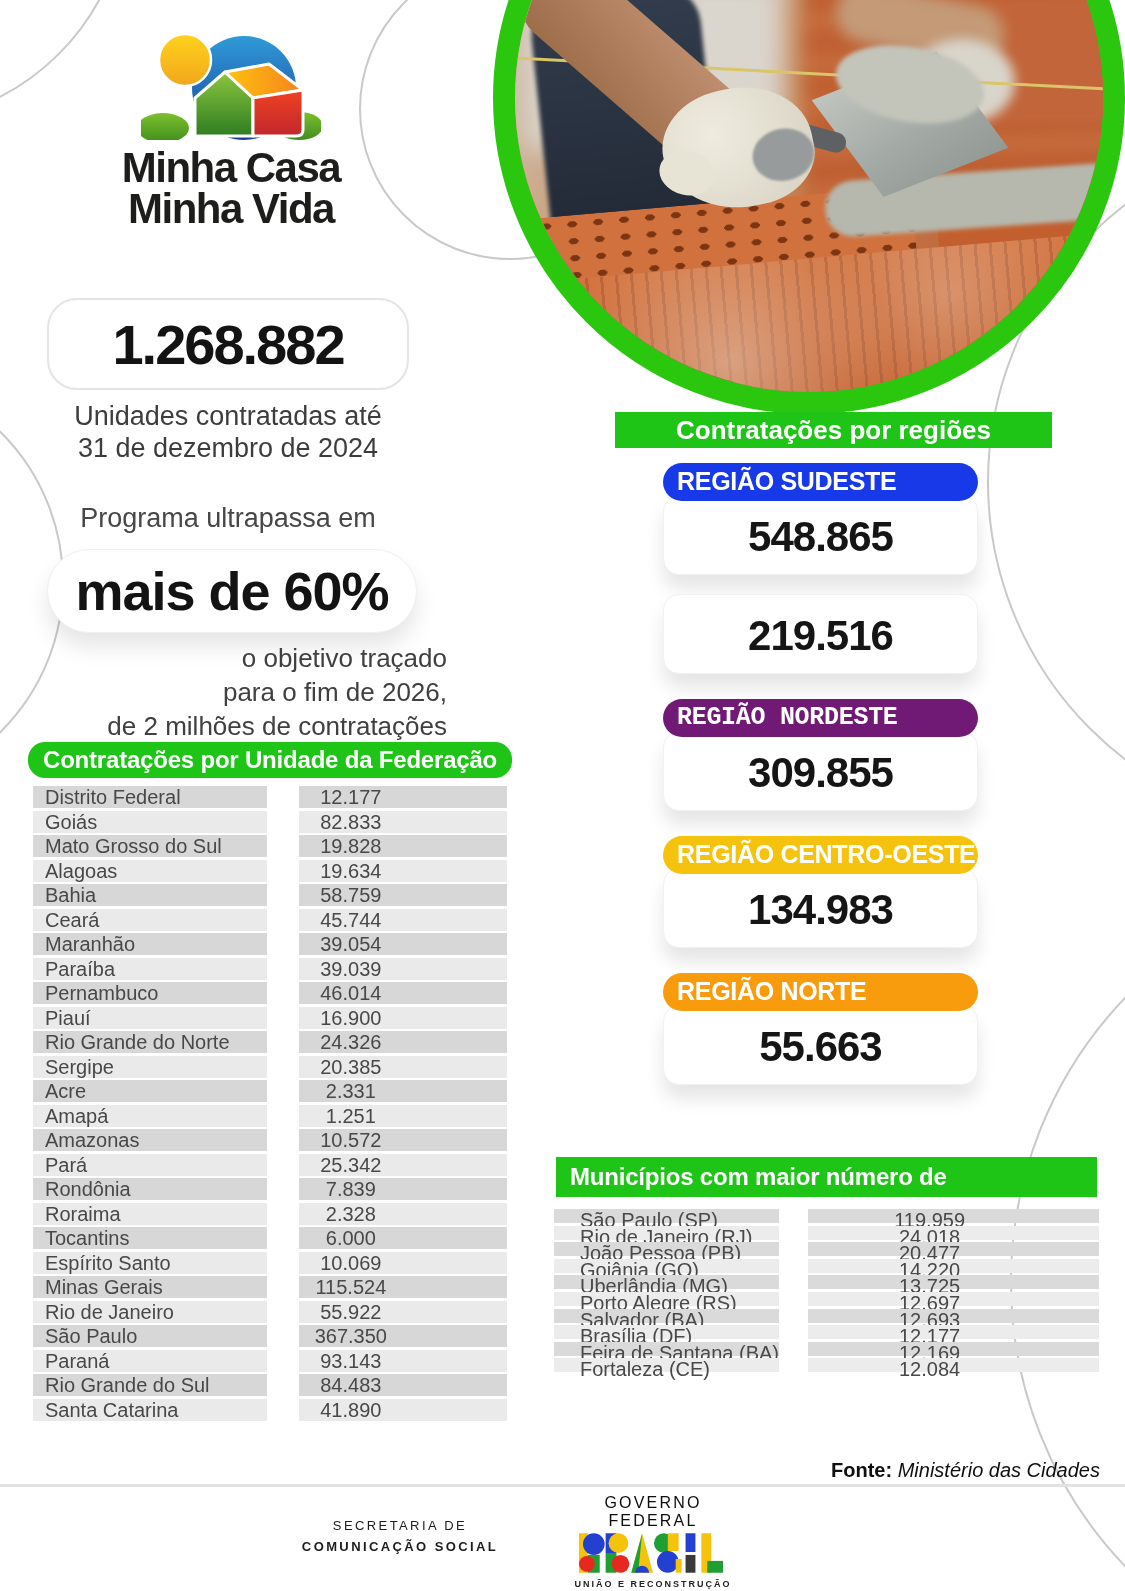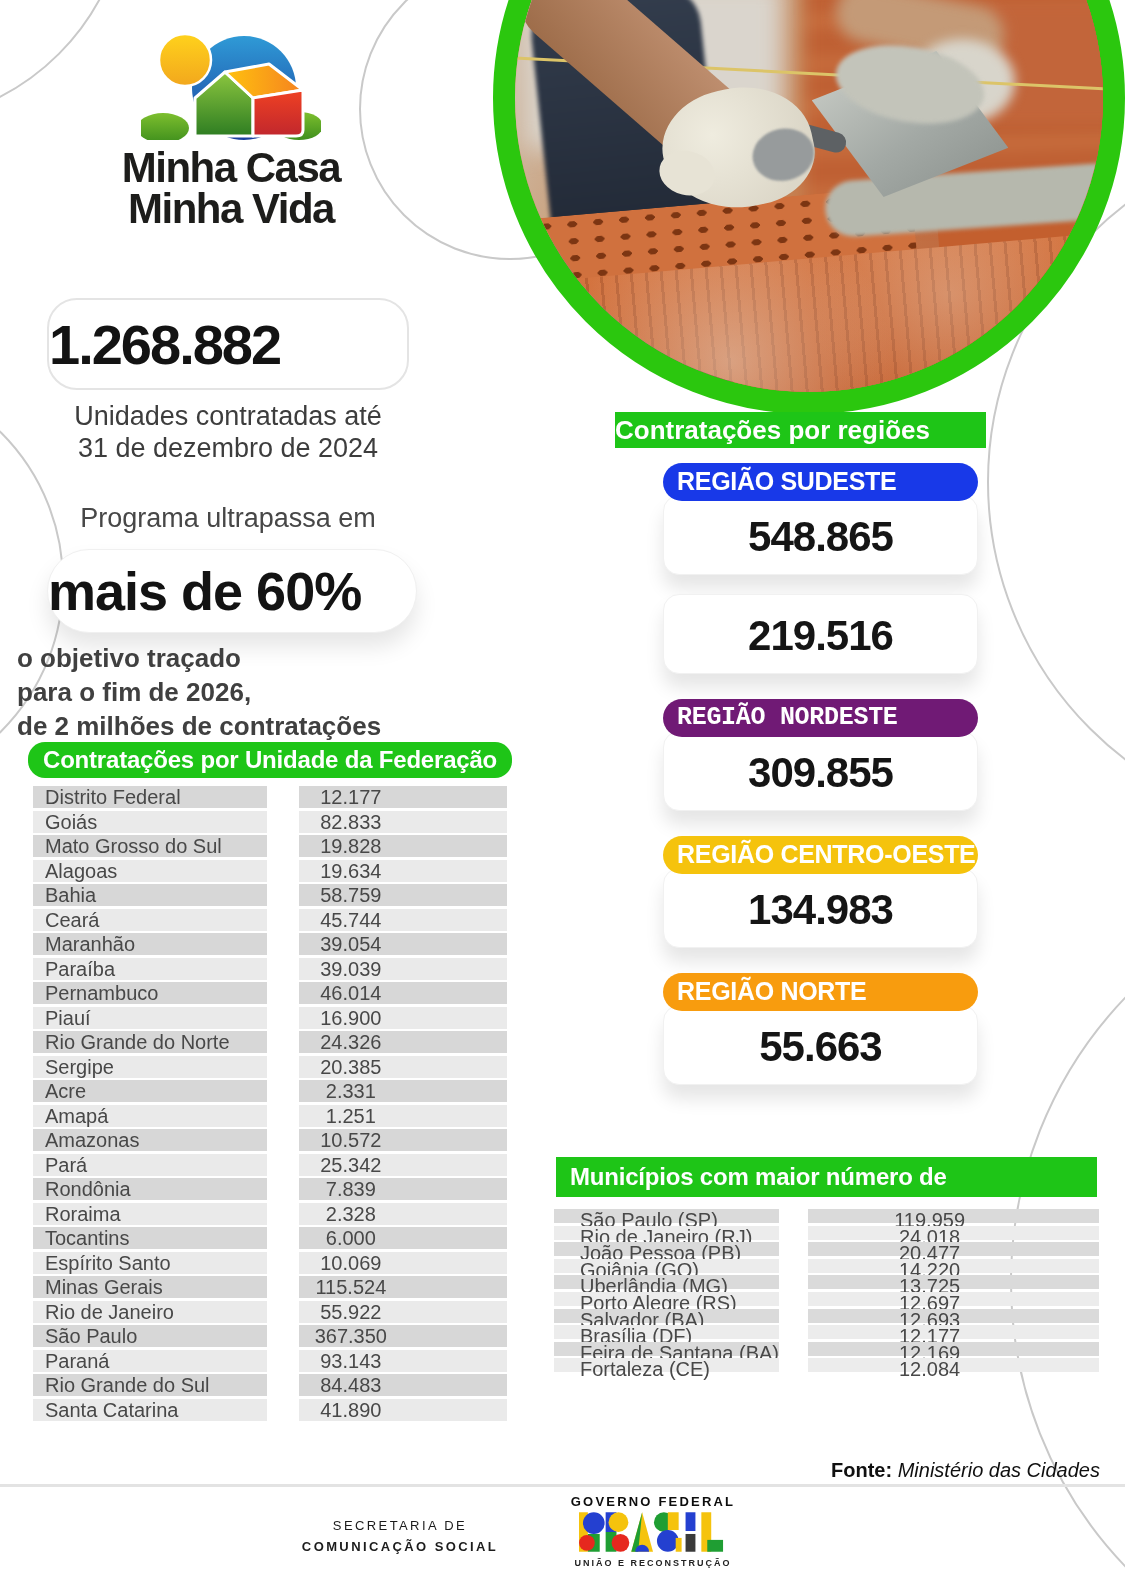--- a/index.html
+++ b/index.html
@@ -57,42 +57,42 @@
     filter:blur(2px);transform:rotate(10deg);}
   .ph-handle{left:262px;top:322px;width:70px;height:20px;background:#5d6164;border-radius:10px;transform:rotate(15deg);}
   .ph-glove{left:148px;top:284px;width:150px;height:120px;border-radius:47% 53% 42% 58%;
     background:radial-gradient(circle at 35% 35%,#efecdf,#dcd7c8 75%);transform:rotate(-12deg);}
   .ph-glove-shadow{left:58%;top:42%;width:62px;height:52px;background:#979b9c;border-radius:50%;filter:blur(1px);}
   .ph-thumb{left:-8px;top:52px;width:56px;height:44px;background:#e7e3d5;border-radius:50%;transform:rotate(25deg);}
 
   
   .logo-wrap{left:115px;top:28px;width:232px;text-align:center;z-index:2;}
   .logo-title{font-size:42px;font-weight:800;letter-spacing:-1.5px;line-height:0.97;color:#1d1d1b;margin-top:4px;}
-  .card{background:#fff;display:flex;align-items:center;z-index:2;box-sizing:border-box;}
+  .card{background:#fff;display:flex;align-items:center;justify-content:center;z-index:2;box-sizing:border-box;}
   .big-card{left:47px;top:298px;width:362px;height:92px;border:2px solid #e4e4e4;border-radius:30px;
     font-size:56px;font-weight:800;letter-spacing:-2px;color:#131313;}
   .units-caption{left:27px;top:400px;width:402px;text-align:center;font-size:27px;line-height:1.2;color:#3d3d3d;z-index:2;}
   .leadin{left:27px;top:503px;width:402px;text-align:center;font-size:27px;color:#474747;z-index:2;}
   .pct-card{left:47px;top:549px;width:370px;height:84px;border:1px solid #f0f0f0;border-radius:42px;
     box-shadow:0 14px 22px rgba(0,0,0,.10);font-size:54px;font-weight:800;letter-spacing:-1px;color:#131313;}
-  .objective{left:17px;top:642px;width:430px;text-align:left;font-size:26px;line-height:1.3;color:#404040;z-index:2;font-weight:bold;}
+  .objective{left:17px;top:642px;width:430px;text-align:right;font-size:26px;line-height:1.3;color:#404040;z-index:2;}
 
   .green-bar{background:#1ec517;color:#fff;font-weight:800;z-index:2;box-sizing:border-box;}
   .uf-bar{left:28px;top:742px;width:484px;height:36px;font-size:24px;line-height:36px;padding-left:15px;letter-spacing:-0.2px;border-radius:17px;}
   .uf-table{left:33px;top:786px;width:474px;z-index:2;}
   .t-row{display:flex;gap:24px;}
   .uf-table .t-row{height:22px;margin-bottom:2.5px;}
   .cell{font-size:20px;line-height:22px;color:#484848;box-sizing:border-box;}
   .uf-table .name{width:250px;margin-right:8px;padding-left:12px;}
   .uf-table .val{width:216px;text-align:center;padding-right:104px;}
   .uf-table .t-row:nth-of-type(odd) .cell{background:#d7d7d7;}
   .uf-table .t-row:nth-of-type(even) .cell{background:#eaeaea;}
 
   
-  .regions-bar{left:615px;top:412px;width:371px;height:36px;font-size:26px;line-height:36px;}
+  .regions-bar{left:615px;top:412px;width:437px;height:36px;font-size:26px;line-height:36px;text-align:center;}
   .regions-list{left:663px;top:463px;width:315px;z-index:2;position:absolute;}
   .region-block{margin-bottom:25px;}
   .region-pill{height:38px;border-radius:19px;padding-left:14px;box-sizing:border-box;width:100%;
     color:#fff;font-size:25px;font-weight:800;line-height:37px;letter-spacing:-0.3px;position:relative;z-index:2;}
   .region-card{margin-top:-6px;height:80px;background:#fff;border-radius:16px;border:1px solid #f1f1f1;
     box-shadow:0 14px 18px rgba(0,0,0,.10);display:flex;align-items:center;justify-content:center;
     padding-top:4px;box-sizing:border-box;font-size:42px;font-weight:800;letter-spacing:-1px;color:#151515;position:relative;z-index:1;}
   .mun-bar{left:556px;top:1157px;width:541px;height:40px;font-size:24px;line-height:40px;padding-left:14px;letter-spacing:-0.2px;}
   .mun-table{left:554px;top:1209px;width:545px;z-index:2;}
   .mun-table .t-row{height:14px;margin-bottom:2.6px;}
@@ -104,21 +104,21 @@
   .fonte{left:700px;top:1459px;width:400px;text-align:right;font-size:20px;color:#101010;z-index:2;}
   .fonte .f-label{font-weight:bold;}
   .fonte .f-value{font-style:italic;}
 
   
   .footer-divider{left:0;top:1484px;width:1125px;height:3px;background:#e3e3e3;z-index:2;}
   .footer-left{left:250px;top:1516px;width:300px;text-align:center;font-size:13px;letter-spacing:2.4px;
     color:#1c1c1c;line-height:1.6;z-index:2;}
   .fl2{font-weight:bold;}
   .footer-gov{left:568px;top:1494px;width:170px;text-align:center;z-index:2;}
-  .gov-top{font-size:13px;font-weight:bold;letter-spacing:2.2px;color:#0d0d0d;}
+  .gov-top{font-size:16px;font-weight:normal;letter-spacing:2.2px;color:#0d0d0d;}
   .gov-brasil{margin:3px 0 2px;}
   .gov-bottom{font-size:9px;font-weight:bold;letter-spacing:2px;color:#222;}
 </style>
 </head>
 <body>
 
 <div class="deco" id="deco-1"></div>
 <div class="deco" id="deco-2"></div>
 <div class="deco" id="deco-3"></div>
 <div class="deco" id="deco-4"></div>

